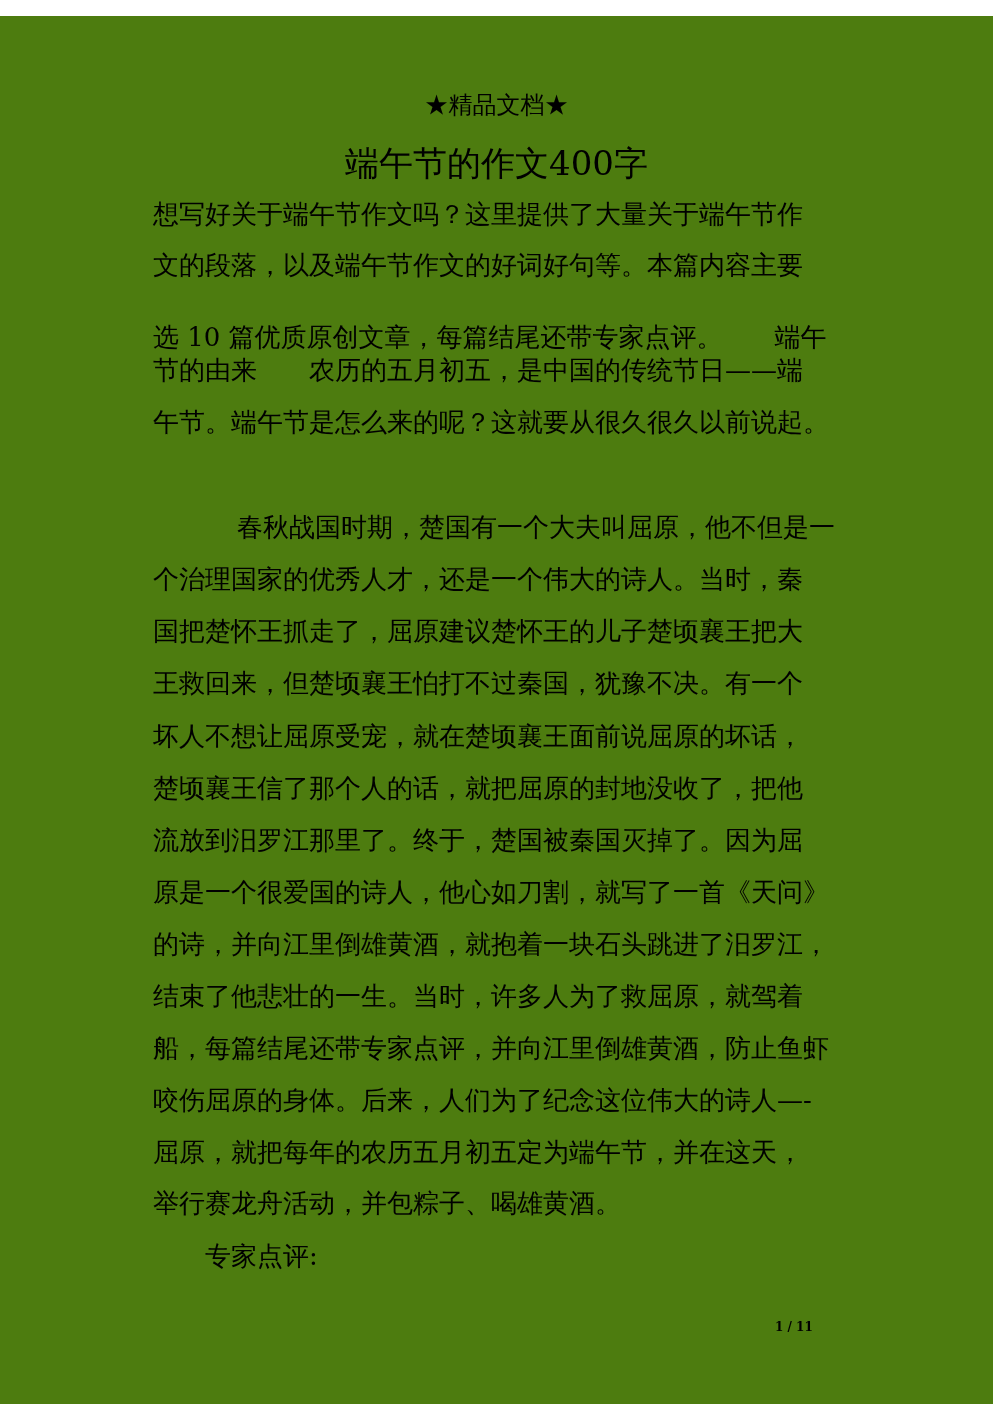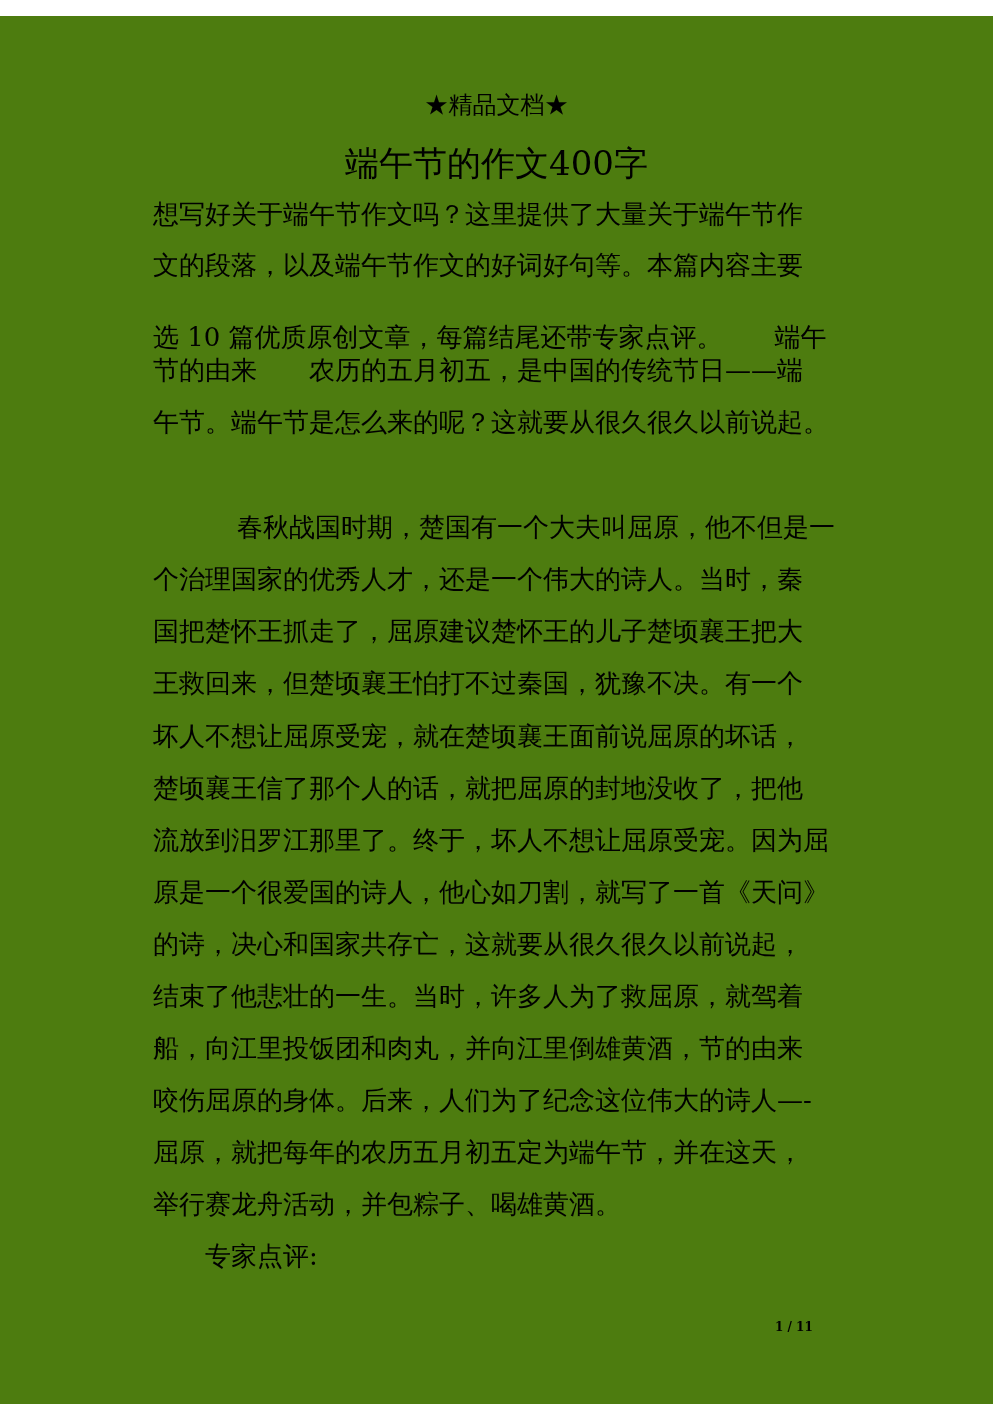--- a/index.html
+++ b/index.html
@@ -80,27 +80,27 @@
     <div class="line" style="top:388px;">午节。端午节是怎么来的呢？这就要从很久很久以前说起。</div>
   </div>
 
   <div>
     <div class="line indent" style="top:493px;margin-left:32px;">春秋战国时期，楚国有一个大夫叫屈原，他不但是一</div>
     <div class="line" style="top:545px;">个治理国家的优秀人才，还是一个伟大的诗人。当时，秦</div>
     <div class="line" style="top:597px;">国把楚怀王抓走了，屈原建议楚怀王的儿子楚顷襄王把大</div>
     <div class="line" style="top:649px;">王救回来，但楚顷襄王怕打不过秦国，犹豫不决。有一个</div>
     <div class="line" style="top:702px;">坏人不想让屈原受宠，就在楚顷襄王面前说屈原的坏话，</div>
     <div class="line" style="top:754px;">楚顷襄王信了那个人的话，就把屈原的封地没收了，把他</div>
-    <div class="line" style="top:806px;">流放到汨罗江那里了。终于，坏人不想让屈原受宠。因为屈</div>
+    <div class="line" style="top:806px;">流放到汨罗江那里了。终于，楚国被秦国灭掉了。因为屈</div>
     <div class="line" style="top:858px;">原是一个很爱国的诗人，他心如刀割，就写了一首《天问》</div>
-    <div class="line" style="top:910px;">的诗，决心和国家共存亡，这就要从很久很久以前说起，</div>
+    <div class="line" style="top:910px;">的诗，并向江里倒雄黄酒，就抱着一块石头跳进了汨罗江，</div>
     <div class="line" style="top:962px;">结束了他悲壮的一生。当时，许多人为了救屈原，就驾着</div>
-    <div class="line" style="top:1014px;">船，向江里投饭团和肉丸，并向江里倒雄黄酒，节的由来</div>
+    <div class="line" style="top:1014px;">船，每篇结尾还带专家点评，并向江里倒雄黄酒，防止鱼虾</div>
     <div class="line" style="top:1066px;">咬伤屈原的身体。后来，人们为了纪念这位伟大的诗人—-</div>
     <div class="line" style="top:1118px;">屈原，就把每年的农历五月初五定为端午节，并在这天，</div>
-    <div class="line" style="top:1170px;">举行赛龙舟活动，并包粽子、喝雄黄酒。</div>
+    <div class="line" style="top:1170px;font-family:Liberation Serif, serif;">举行赛龙舟活动，并包粽子、喝雄黄酒。</div>
   </div>
 
   <div class="line indent" style="top:1222px;">专家点评:</div>
 
   <div class="page-number">1 / 11</div>
 
 </div>
 
 </body></html>

